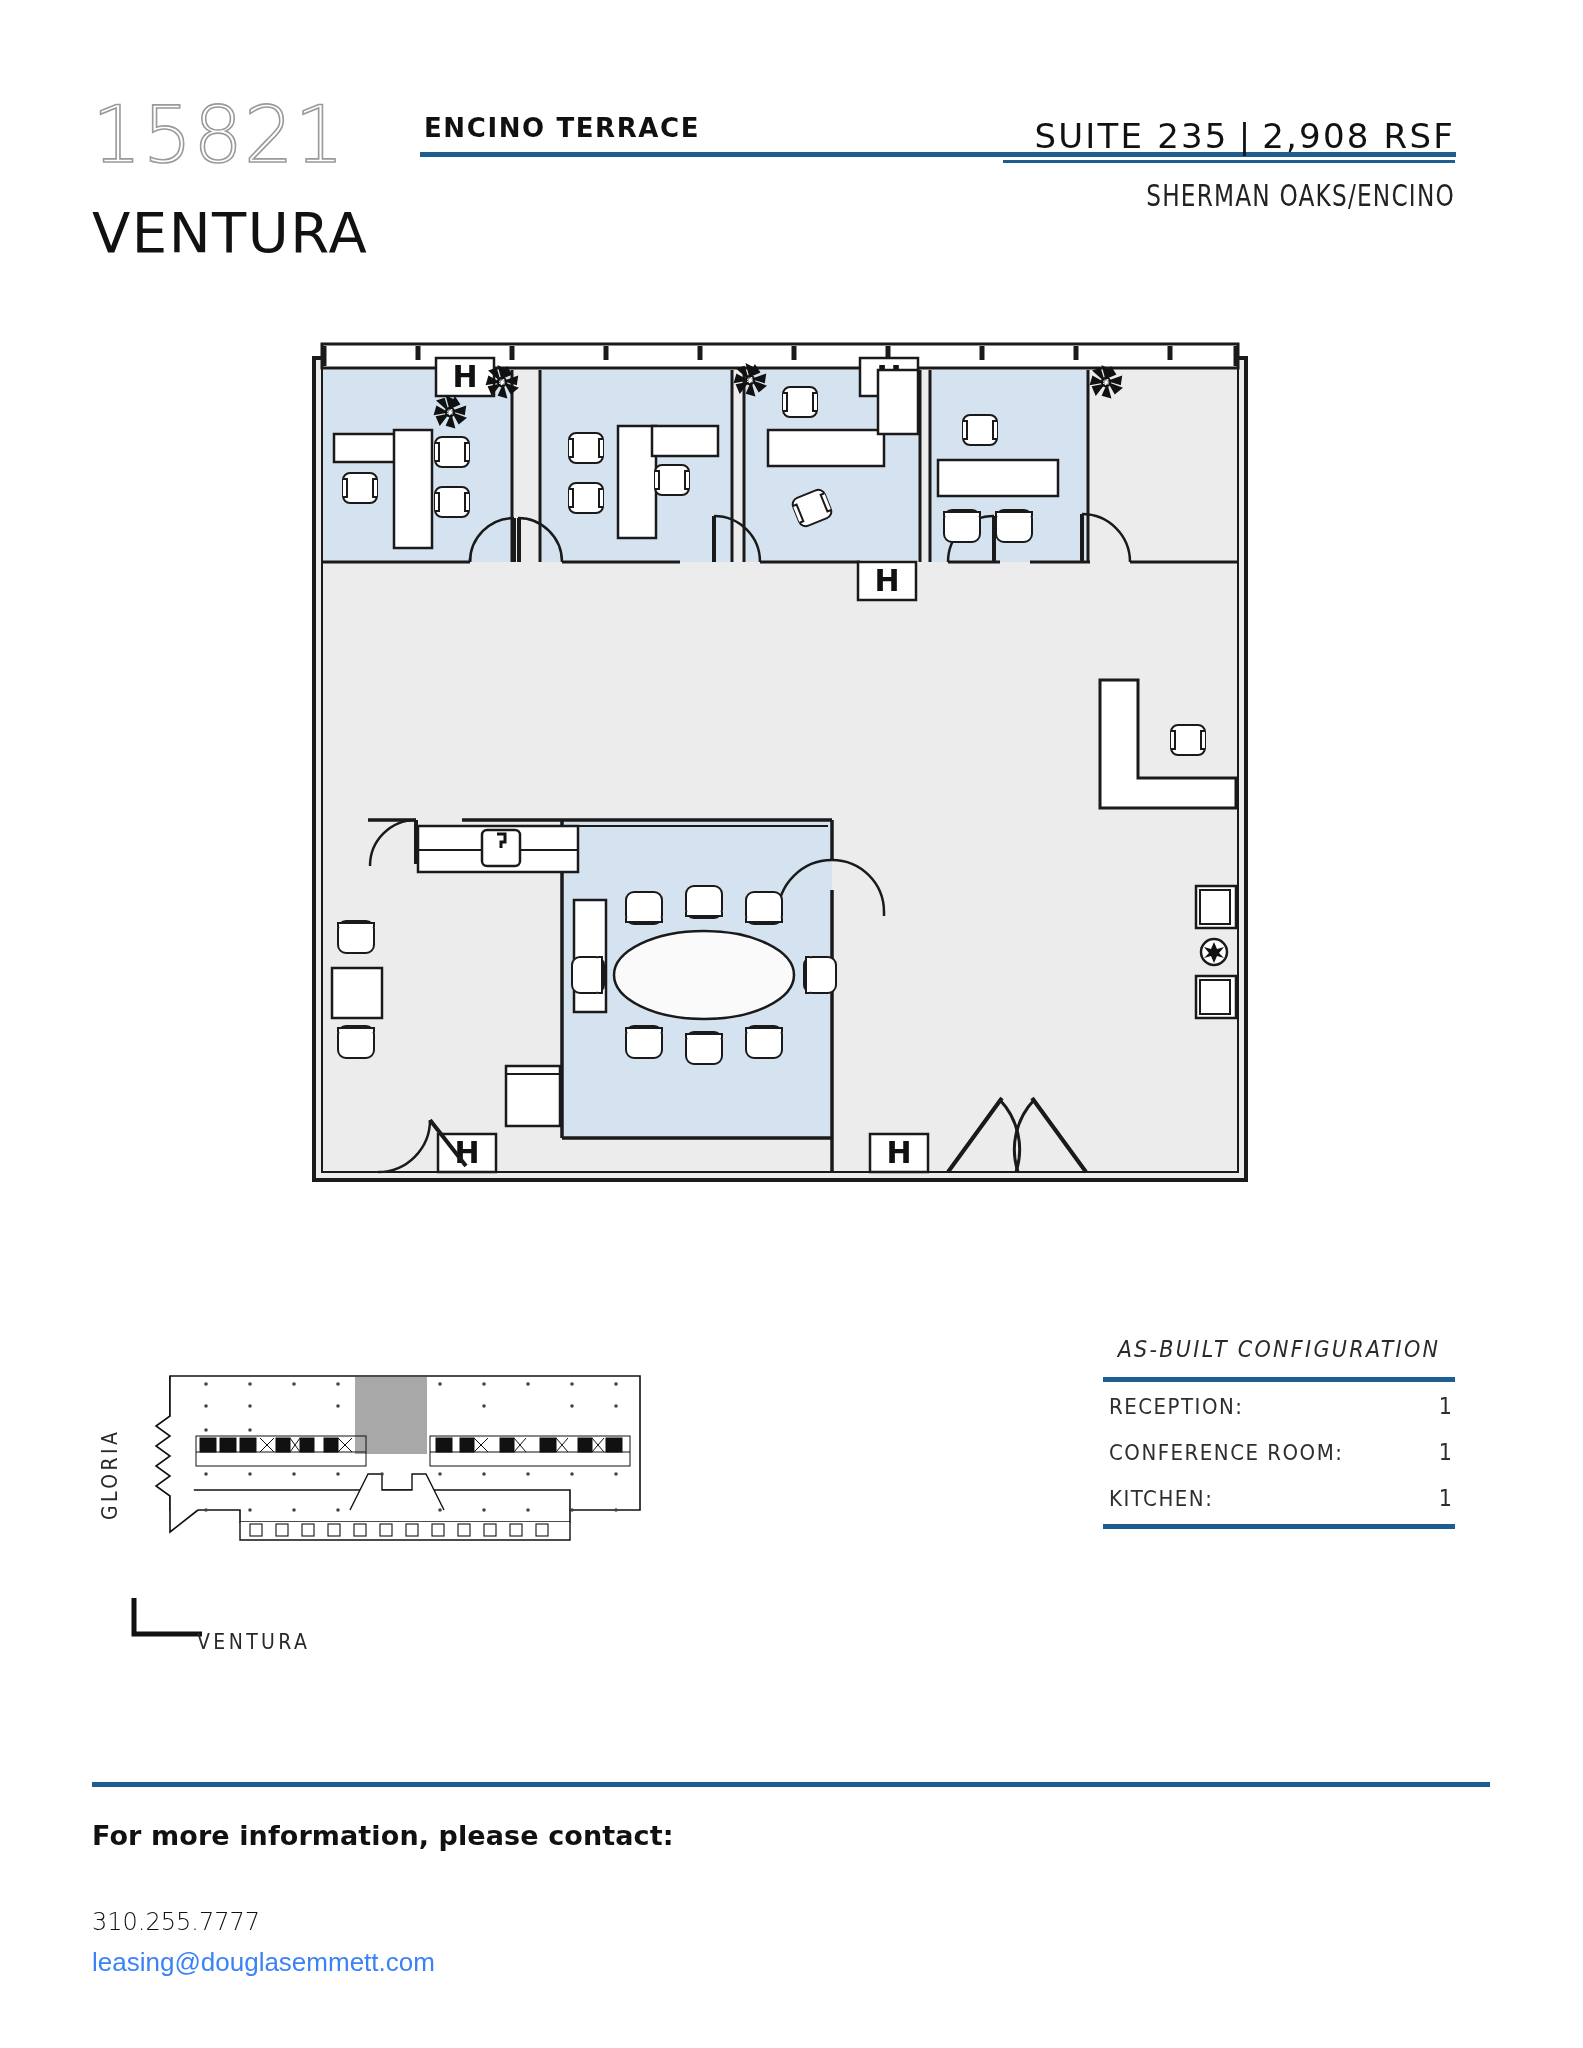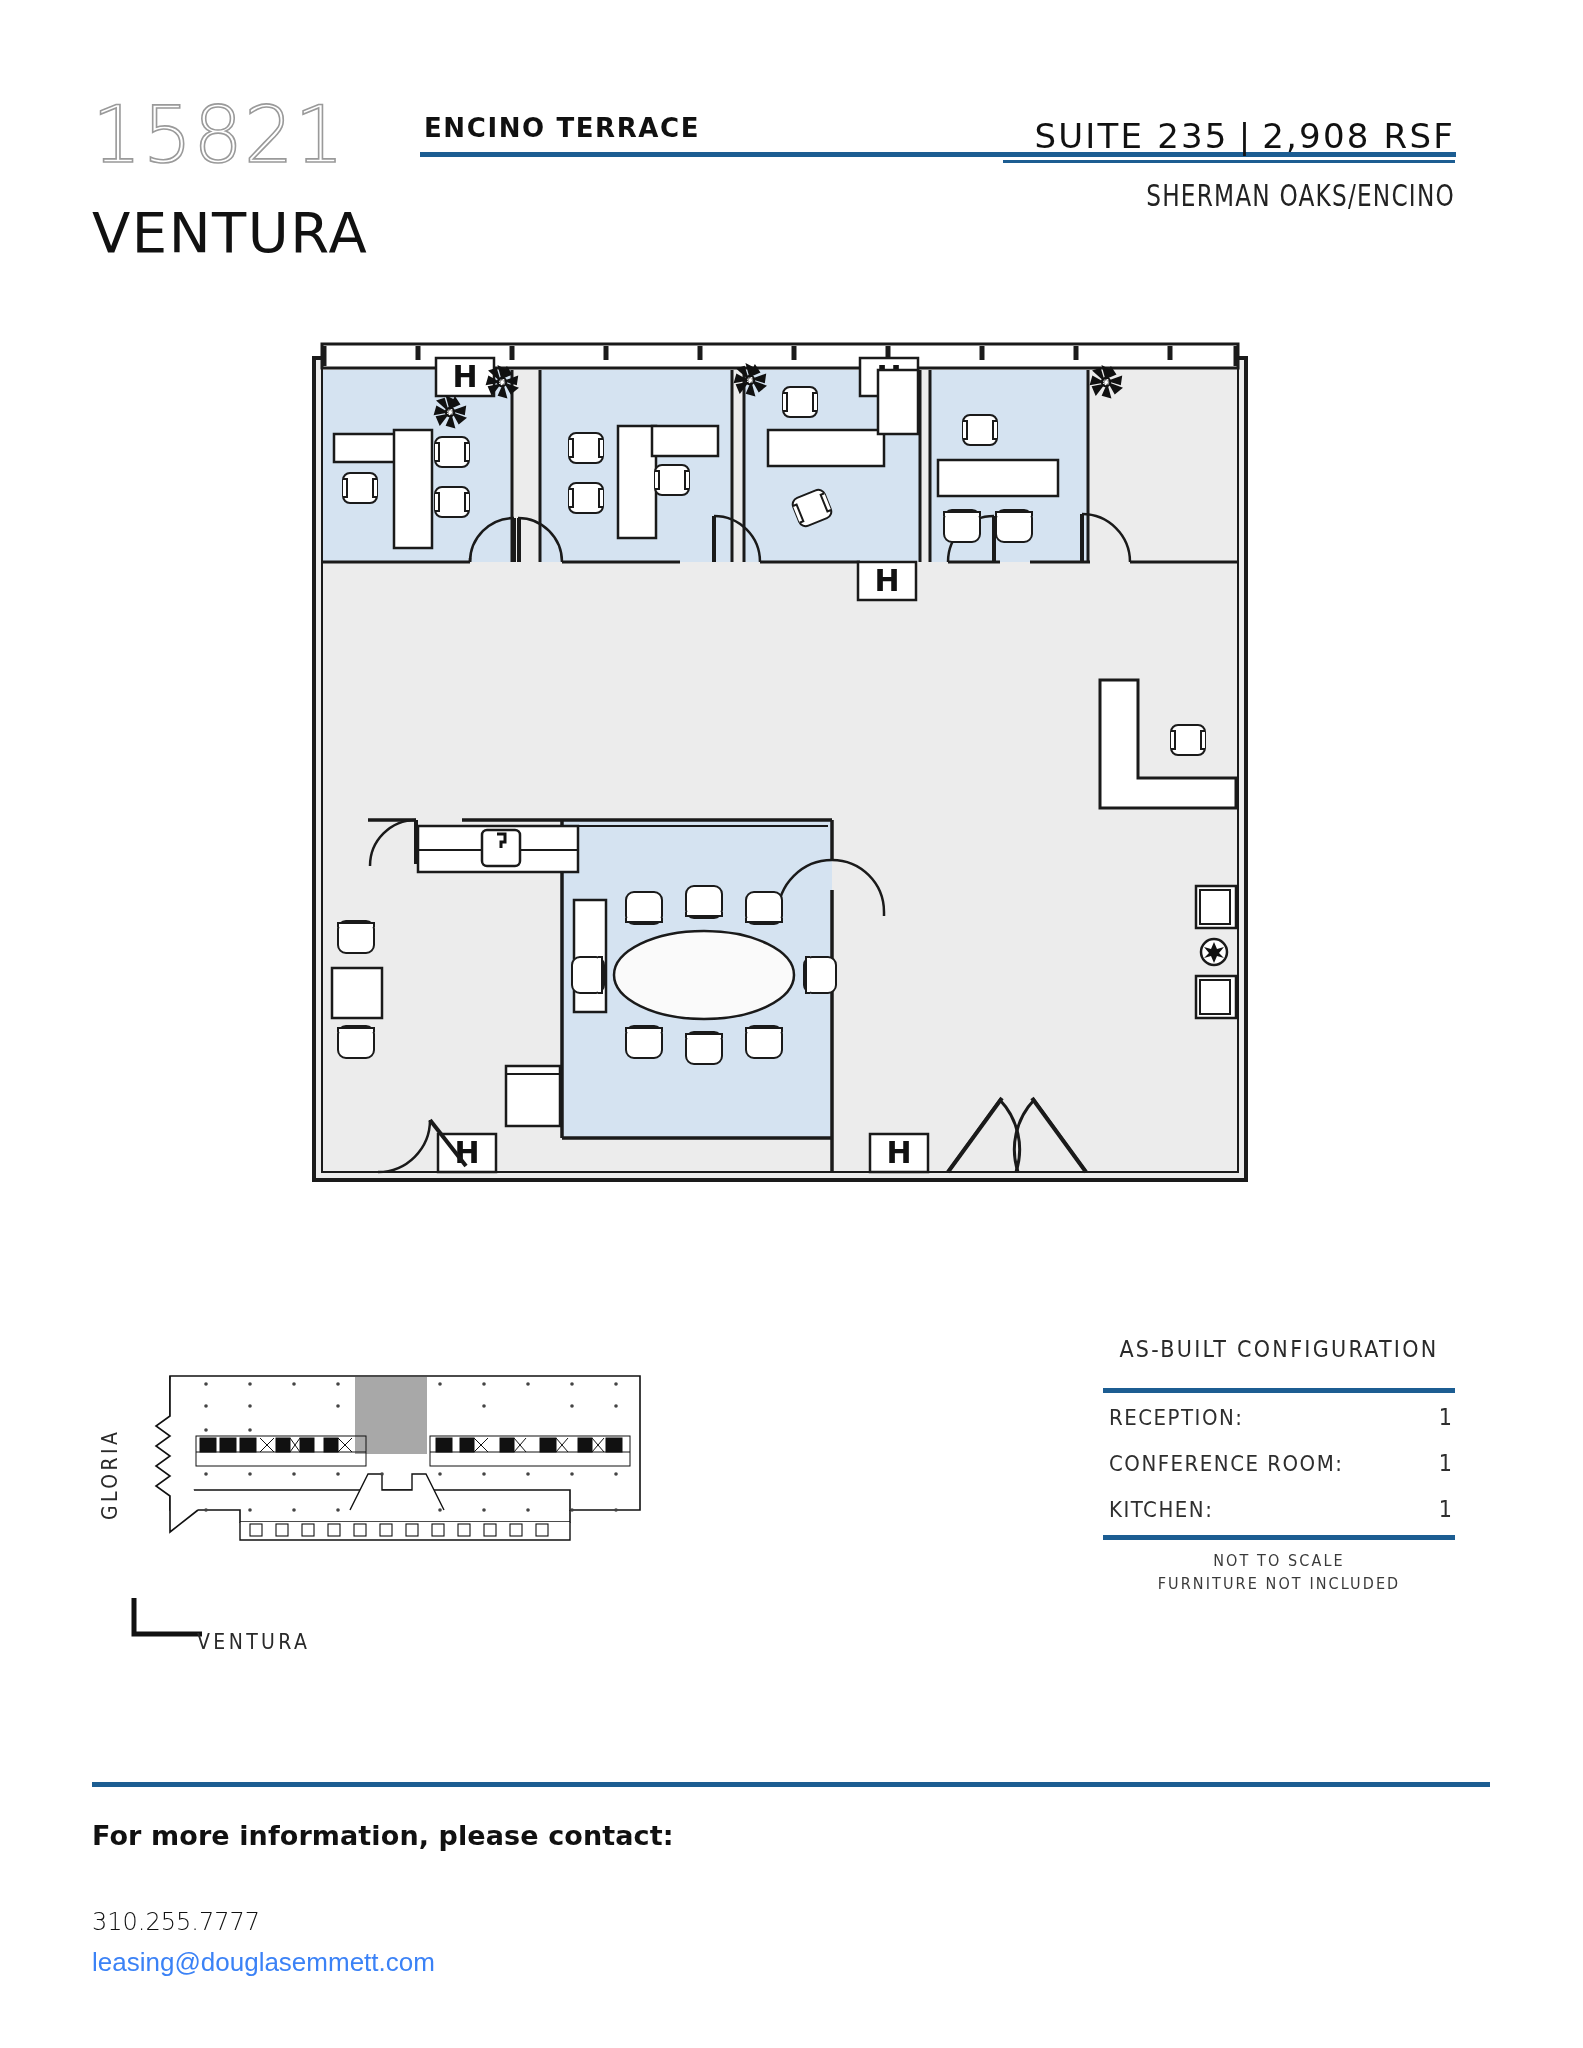--- a/index.html
+++ b/index.html
@@ -81,21 +81,21 @@
     font-family: "DejaVu Sans Condensed","DejaVu Sans", sans-serif;
     font-weight: 300; color: #2a2a2a; white-space: nowrap;
   }
   .corner-mark { position: absolute; left: 28px; top: 234px; }
 
   
   .config { position: absolute; right: 128px; top: 1336px; width: 352px; }
   .config-title {
     text-align: center; font-size: 23px; letter-spacing: 2.3px;
     font-family: "DejaVu Sans Condensed","DejaVu Sans", sans-serif;
-    font-weight: 300; color: #2a2a2a; padding-bottom: 26px;
+    font-weight: 300; color: #2a2a2a; padding-bottom: 15px; font-style: italic;
   }
   .config-rule { height: 5px; background: #1c5d92; width: 100%; }
   .config-rule.bottom { margin-top: 4px; }
   .config-row {
     display: flex; justify-content: space-between; align-items: baseline;
     padding: 11px 3px 9px 6px;
     font-size: 22px; letter-spacing: 1.5px;
     font-family: "DejaVu Sans Condensed","DejaVu Sans", sans-serif;
     font-weight: 300; color: #2e2e2e;
   }
@@ -564,24 +564,20 @@
     <div class="config-row">
       <span>CONFERENCE ROOM:</span>
       <span class="val">1</span>
     </div>
     <div class="config-row">
       <span>KITCHEN:</span>
       <span class="val">1</span>
     </div>
 
     <div class="config-rule bottom"></div>
-    <div class="config-note">
-      <div>NOT TO SCALE</div>
-      <div>FURNITURE NOT INCLUDED</div>
-    </div>
   </div>
 
   <div class="foot-rule"></div>
   <div class="contact-head">For more information, please contact:</div>
   <div class="contact-phone">310.255.7777</div>
   <div class="contact-email">leasing@douglasemmett.com</div>
 
 
 </div>
 

